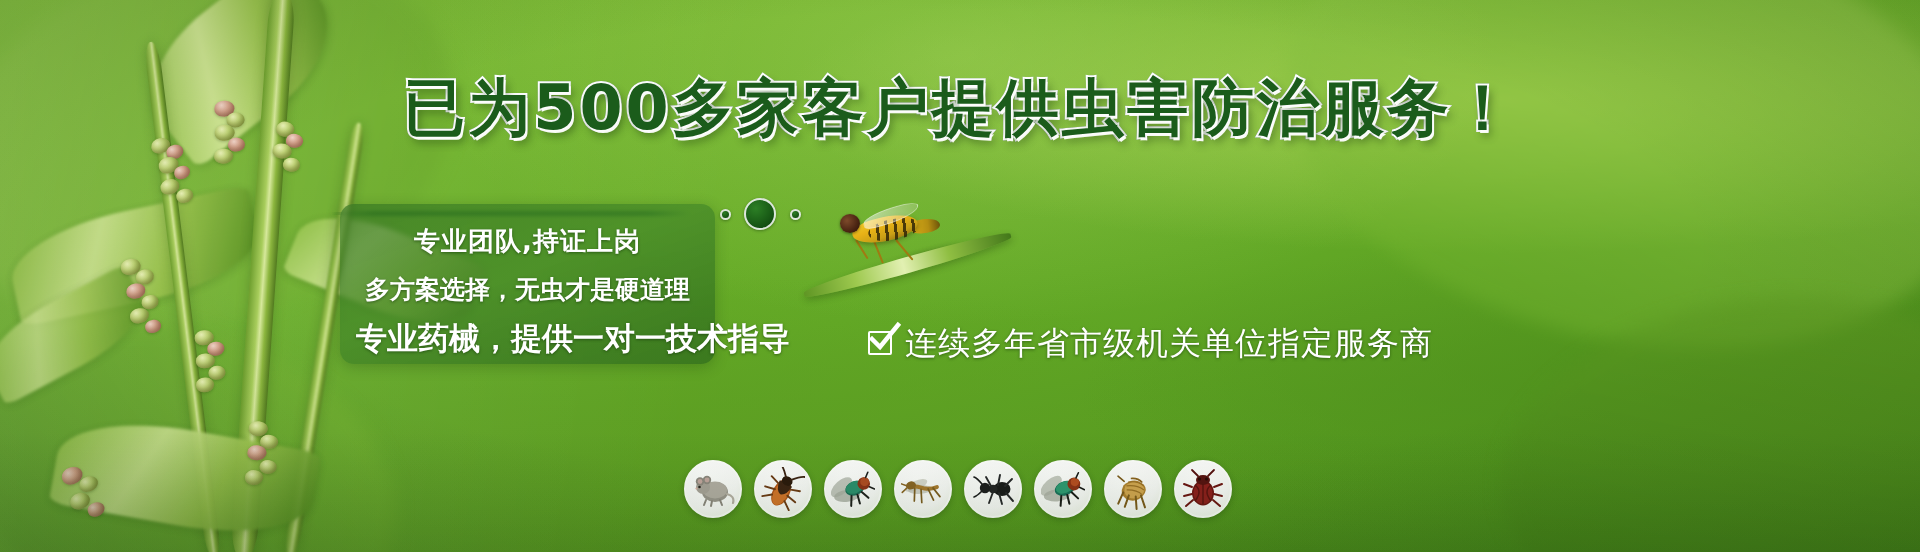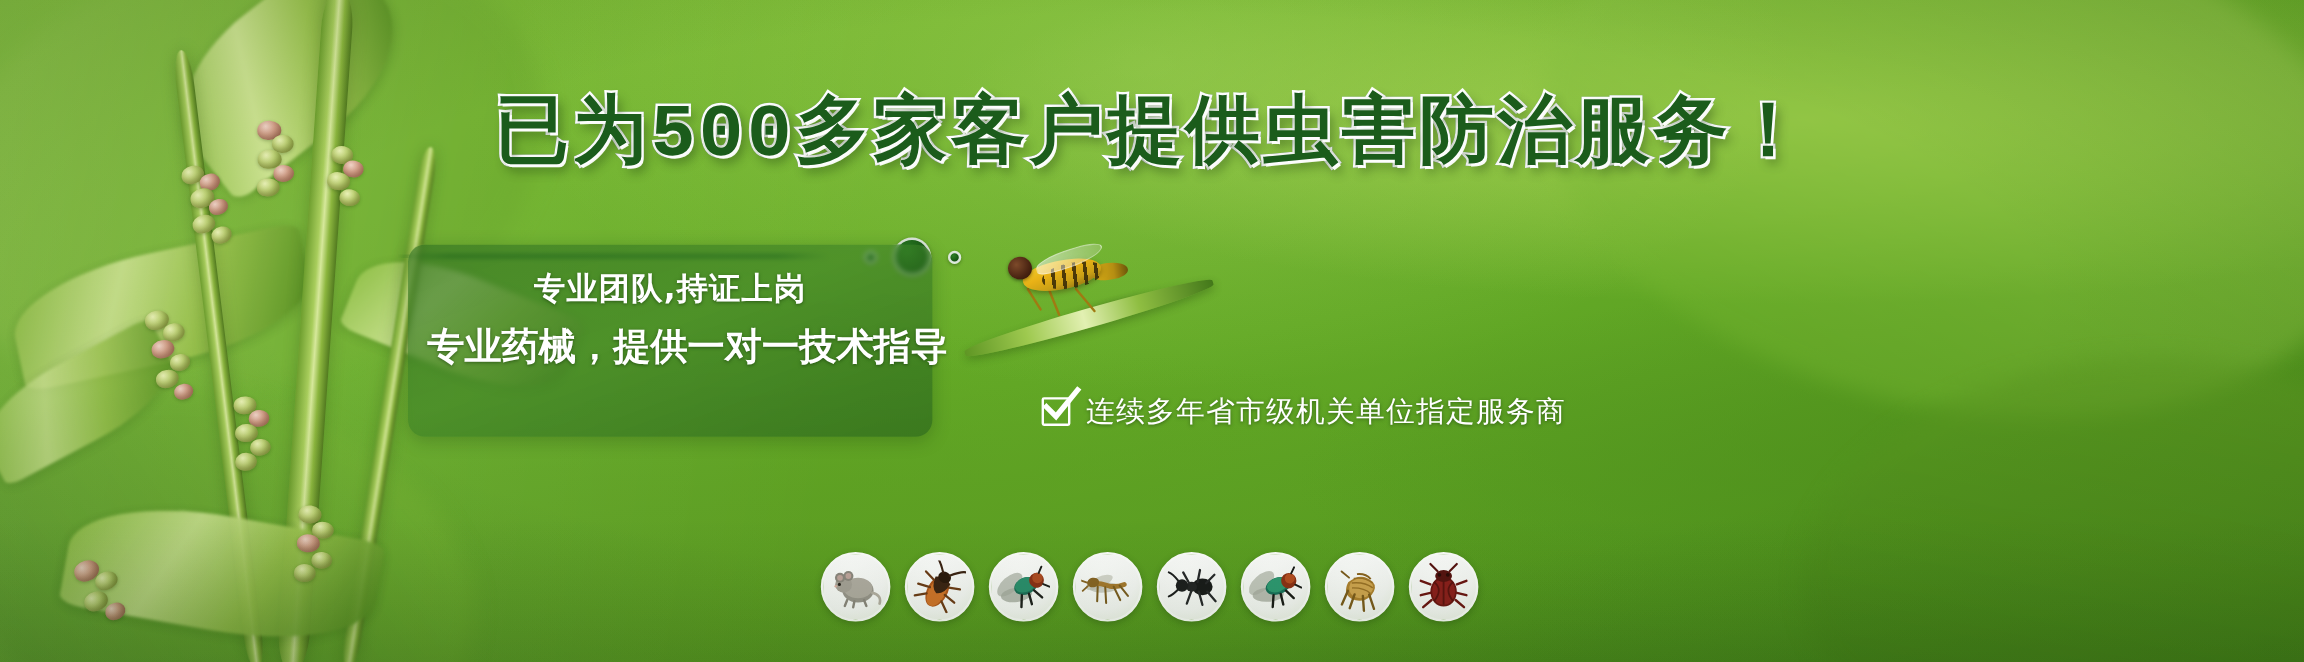--- a/index.html
+++ b/index.html
@@ -162,21 +162,20 @@
        0 0 1px #ffffff,
        2px 3px 0 rgba(255,255,255,.95),
        4px 6px 9px rgba(25,55,10,.45);
     white-space:nowrap;
     user-select:none;
   }
   .headline .hl-inner {
     background:linear-gradient(180deg,#2f7a2a 0%, #1d5c1c 48%, #0f3f10 100%);
     -webkit-background-clip:text;
     background-clip:text;
-    font-family:Liberation Mono, monospace;
   }
 
   
   .divider {
     position:absolute; left:331px; top:212px; width:360px; height:3px;
     background:linear-gradient(90deg, rgba(20,80,16,0) 0%, #1a6416 12%, #17601a 88%, rgba(20,80,16,0) 100%);
     border-radius:2px;
   }
   .dots { position:absolute; left:718px; top:196px; width:120px; height:36px; }
   .dot {
@@ -184,21 +183,21 @@
     background:radial-gradient(circle at 35% 30%, #2c7f25, #145212 70%, #0c3a0c 100%);
     border:2px solid rgba(255,255,255,.85);
     box-shadow:0 1px 3px rgba(15,45,8,.4);
   }
   .dot-s1 { left:2px;  top:13px; width:11px; height:11px; }
   .dot-big{ left:26px; top:2px;  width:32px; height:32px; }
   .dot-s2 { left:72px; top:13px; width:11px; height:11px; }
 
   
   .panel {
-    position:absolute; left:340px; top:204px; width:437px; height:160px;
+    position:absolute; left:340px; top:204px; width:375px; height:160px;
     background:linear-gradient(160deg, rgba(46,110,33,.62) 0%, rgba(58,126,38,.60) 45%, rgba(40,98,28,.66) 100%);
     border-radius:14px 14px 14px 14px;
     backdrop-filter:blur(2px);
     box-shadow:0 3px 14px rgba(20,50,10,.25);
     padding:13px 16px 0 16px;
   }
   .panel-line {
     text-align:center;
     color:#ffffff;
     font-weight:bold;
@@ -218,21 +217,21 @@
   }
   .chk {
     position:relative; flex:0 0 auto;
     width:24px; height:24px;
     border:2px solid #ffffff;
     border-radius:2px;
   }
   .chk svg { position:absolute; left:-1px; top:-9px; width:30px; height:30px; overflow:visible; }
   .feature-text {
     color:#ffffff;
-    font-size:24px;
+    font-size:32px;
     line-height:26px;
     letter-spacing:1px;
     font-family:"DejaVu Sans","Liberation Sans",sans-serif;
     text-shadow:0 1px 3px rgba(15,45,8,.55);
     white-space:nowrap;
   }
 
   
   .pests {
     position:absolute; left:684px; top:460px;
@@ -350,20 +349,21 @@
 
   <div class="divider"></div>
   <div class="dots">
     <div class="dot dot-s1"></div>
     <div class="dot dot-big"></div>
     <div class="dot dot-s2"></div>
   </div>
 
   <div class="panel">
     <div class="panel-line pl-1">专业团队,持证上岗</div>
+    <div class="panel-line pl-2">多方案选择，无虫才是硬道理</div>
     <div class="panel-line pl-3">专业药械，提供一对一技术指导</div>
   </div>
 
   <div class="features">
     <div class="feature-row">
       <span class="chk">
         <svg viewBox="0 0 30 30" aria-hidden="true">
           <path d="M3 15 L11 23 L29 1" fill="none" stroke="#ffffff" stroke-width="4.5" stroke-linecap="square" stroke-linejoin="miter"></path>
         </svg>
       </span>

